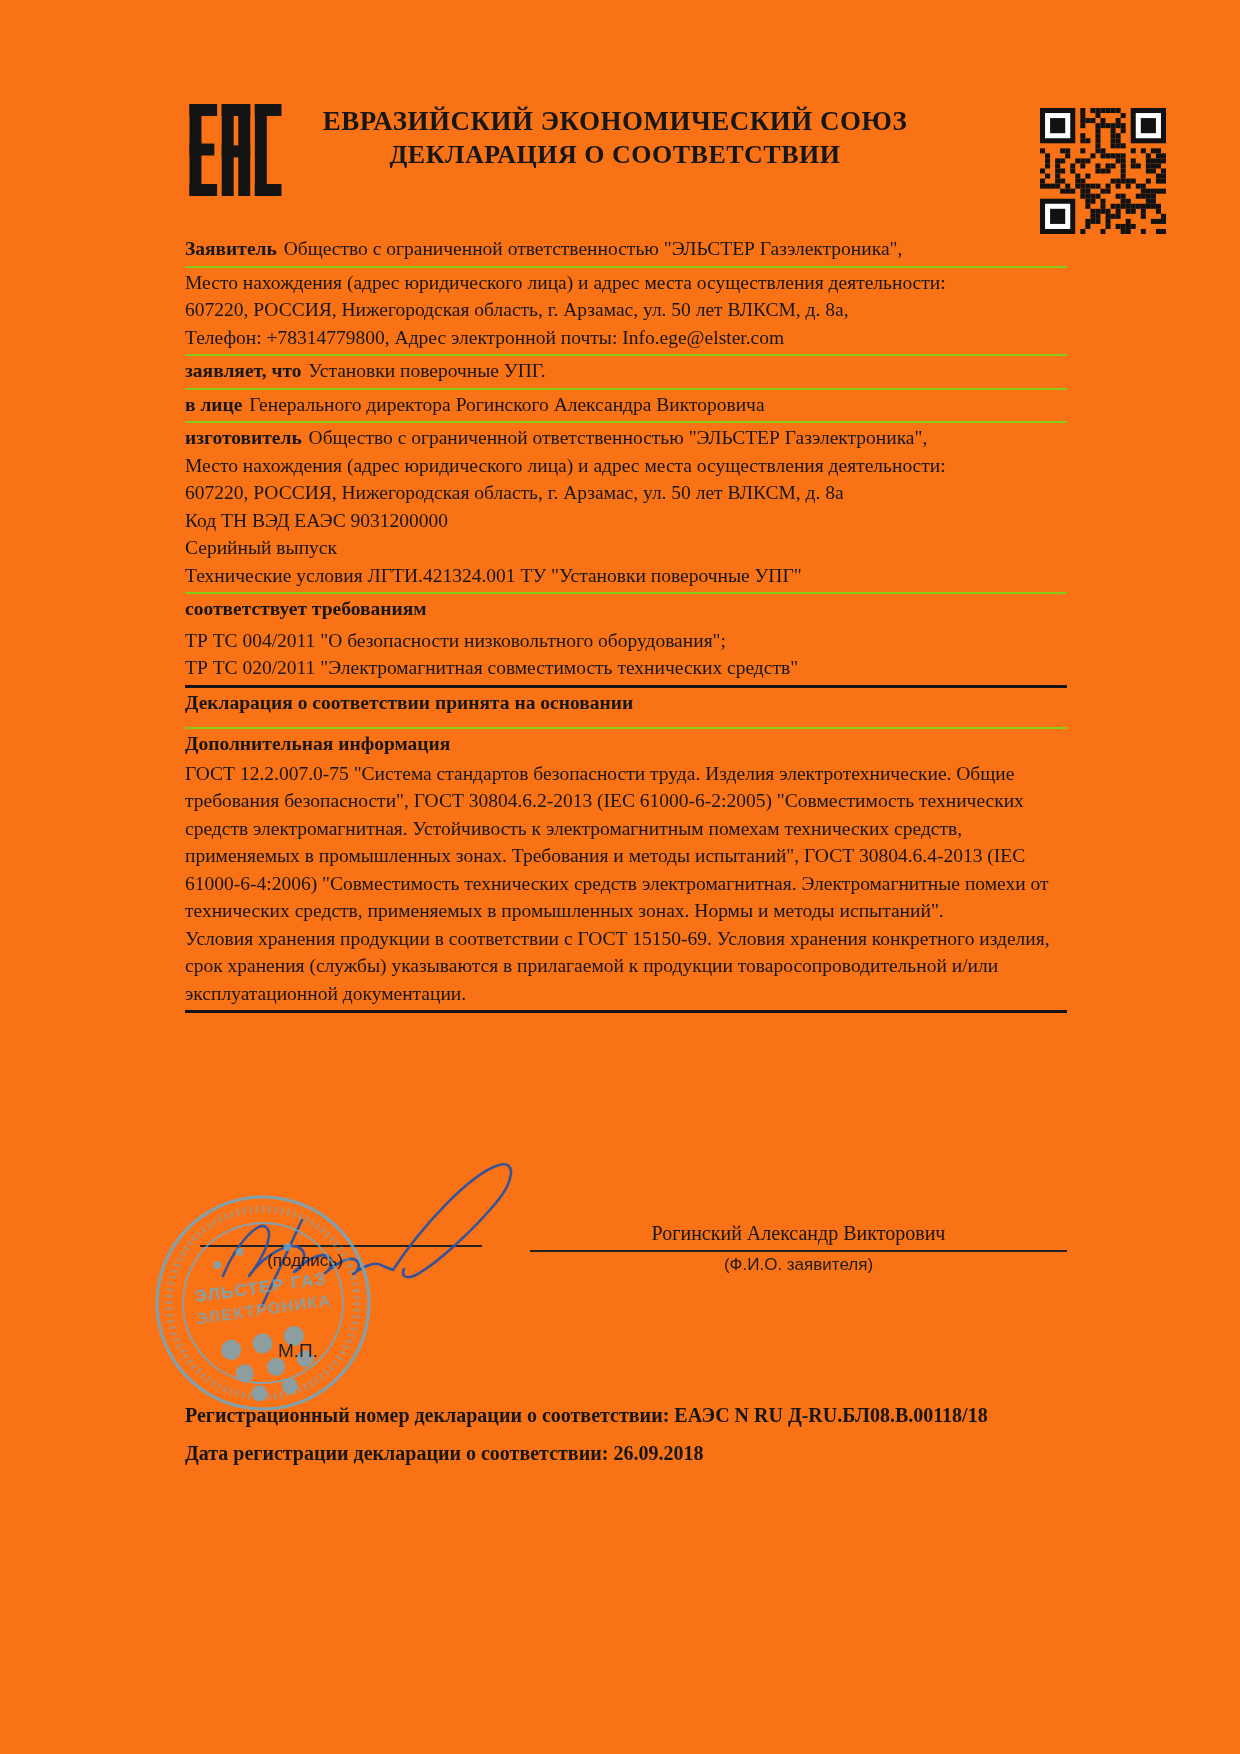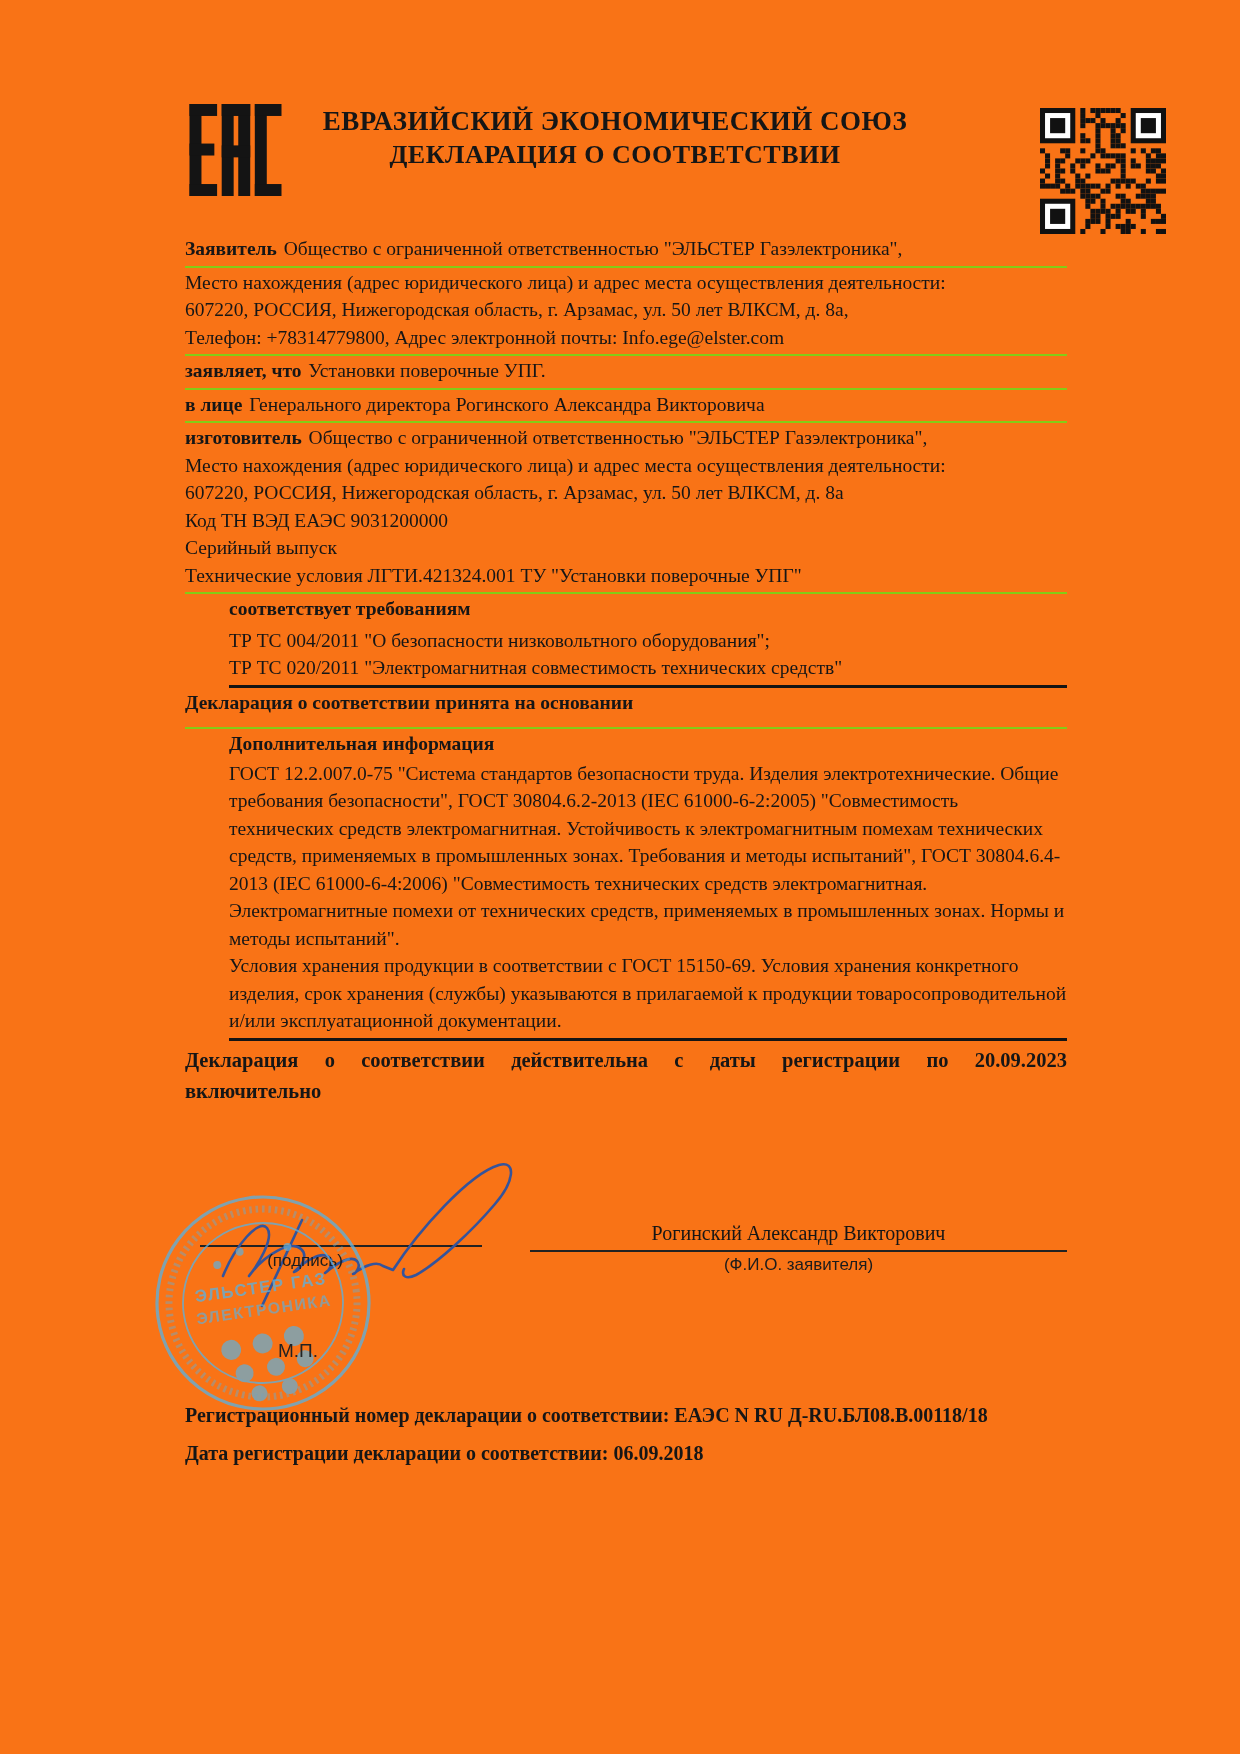--- a/index.html
+++ b/index.html
@@ -10,21 +10,21 @@
   }
   
   .eac-logo{position:absolute;left:188px;top:104px;width:95px;height:92px;}
   .hdr-title{position:absolute;left:290px;top:104px;width:650px;text-align:center;}
   .hdr-title .t1{font-size:27px;font-weight:bold;letter-spacing:.5px;line-height:34px;}
   .hdr-title .t2{font-size:26px;font-weight:bold;letter-spacing:.5px;line-height:33px;}
   .qr{position:absolute;left:1040px;top:108px;width:126px;height:126px;}
   
   .doc{position:absolute;left:185px;top:234px;width:882px;font-size:19.5px;line-height:27.5px;}
   .sec{padding:1px 0 3px 0;border-bottom:2px solid #84cc16;}
-  .sec.thick{border-bottom:3px solid #141414;margin-left:44px;}
+  .sec.thick{border-bottom:3px solid #141414;}
   .lead-label{font-weight:bold;margin-right:.35em;}
   .subhead{font-weight:bold;}
   .gap4{height:4px;}.gap8{height:8px;}.gap2{height:2px;}
   .validity{margin-top:4px;font-size:20.5px;font-weight:bold;line-height:31px;}
   .validity .j{text-align:justify;text-align-last:justify;}
   
   .sigblock{position:absolute;left:0;top:1150px;width:1240px;height:260px;}
   .sig-svg{position:absolute;left:205px;top:8px;width:380px;height:150px;}
   .sig-line{position:absolute;left:200px;top:95px;width:282px;height:2px;background:#222;}
   .sig-caption{position:absolute;left:225px;top:101px;width:160px;text-align:center;
@@ -331,24 +331,20 @@
       <div class="gap8"></div>
     </div>
 
     <div class="sec thick">
       <div class="subhead">Дополнительная информация</div>
       <div class="gap2"></div>
       <div>ГОСТ 12.2.007.0-75 "Система стандартов безопасности труда. Изделия электротехнические. Общие требования безопасности", ГОСТ 30804.6.2-2013 (IEC 61000-6-2:2005) "Совместимость технических средств электромагнитная. Устойчивость к электромагнитным помехам технических средств, применяемых в промышленных зонах. Требования и методы испытаний", ГОСТ 30804.6.4-2013 (IEC 61000-6-4:2006) "Совместимость технических средств электромагнитная. Электромагнитные помехи от технических средств, применяемых в промышленных зонах. Нормы и методы испытаний".</div>
       <div>Условия хранения продукции в соответствии с ГОСТ 15150-69. Условия хранения конкретного изделия, срок хранения (службы) указываются в прилагаемой к продукции товаросопроводительной и/или эксплуатационной документации.</div>
     </div>
 
-    <div class="validity">
-      <div class="j">Декларация о соответствии действительна с даты регистрации по 20.09.2023</div>
-      <div>включительно</div>
-    </div>
 
   </div>
 
   <div class="sigblock">
 
     <div class="sig-line"></div>
     <svg class="sig-svg" viewBox="0 0 380 150" fill="none">
       <g stroke="#35549b" stroke-width="2.6" stroke-linecap="round" stroke-linejoin="round">
         <path d="M18,118 C30,88 54,60 62,70 C70,80 52,108 44,118
                  C60,96 86,82 96,91 C104,98 95,112 89,114
@@ -388,16 +384,16 @@
         <circle cx="76" cy="72" r="4"></circle>
           <circle cx="100" cy="62" r="4"></circle>
           <circle cx="148" cy="64" r="4"></circle>
       </g>
     </svg>
     <div class="mp">М.П.</div>
   </div>
 
   <div class="regblock">
     <div>Регистрационный номер декларации о соответствии: ЕАЭС N RU Д-RU.БЛ08.В.00118/18</div>
-    <div>Дата регистрации декларации о соответствии: 06.09.2018</div>
+    <div>Дата регистрации декларации о соответствии: 26.09.2018</div>
   </div>
 
 </div>
 
 </body></html>

